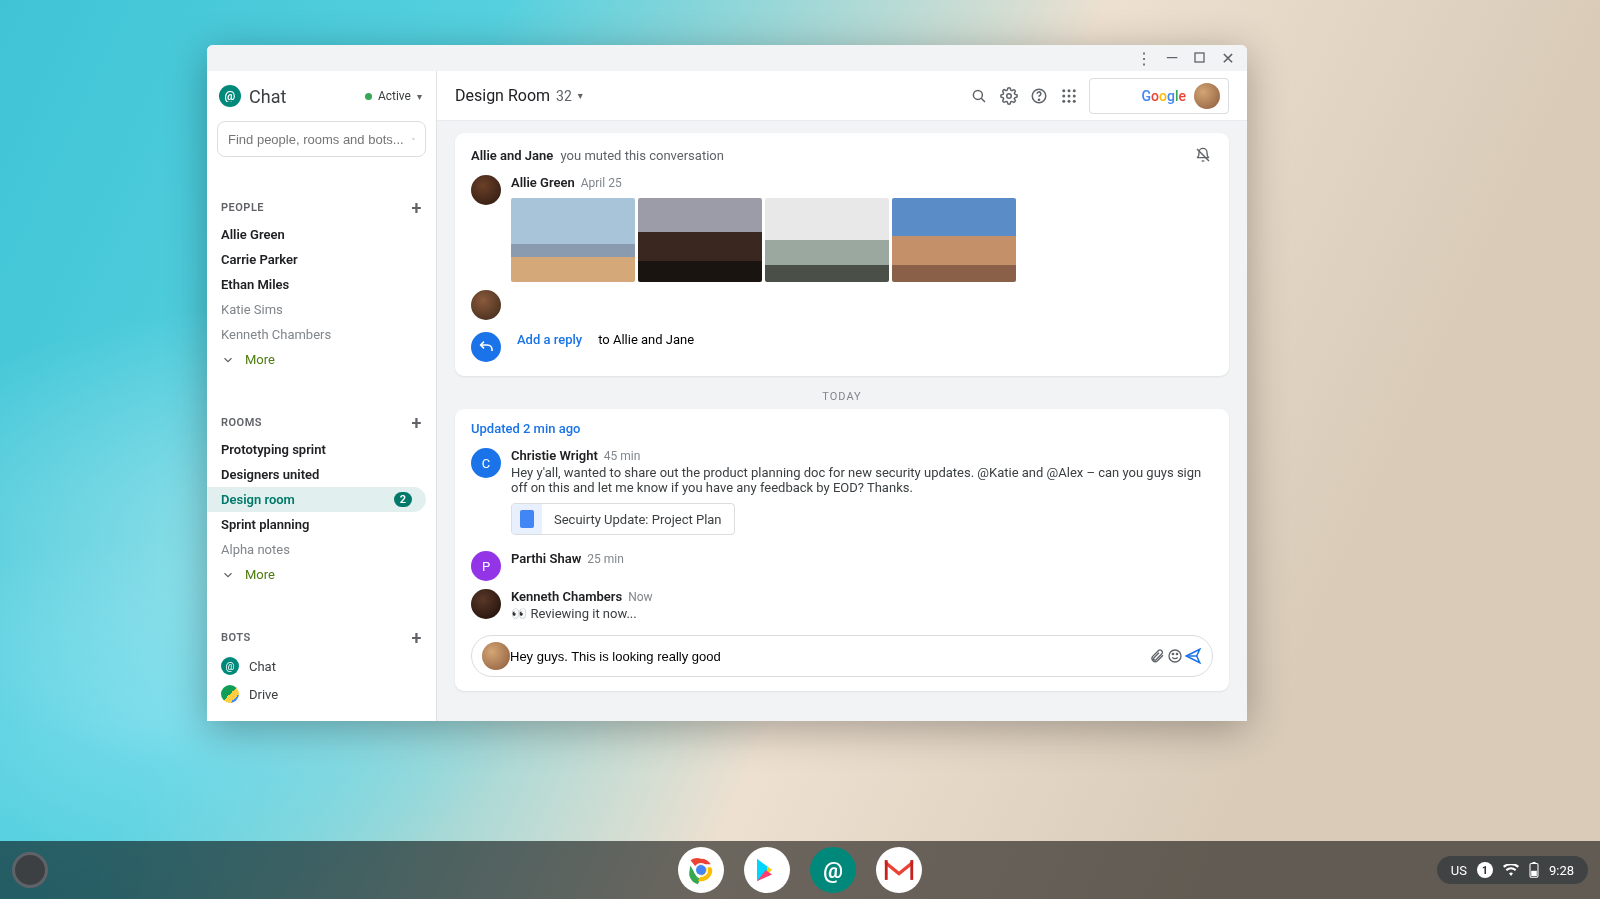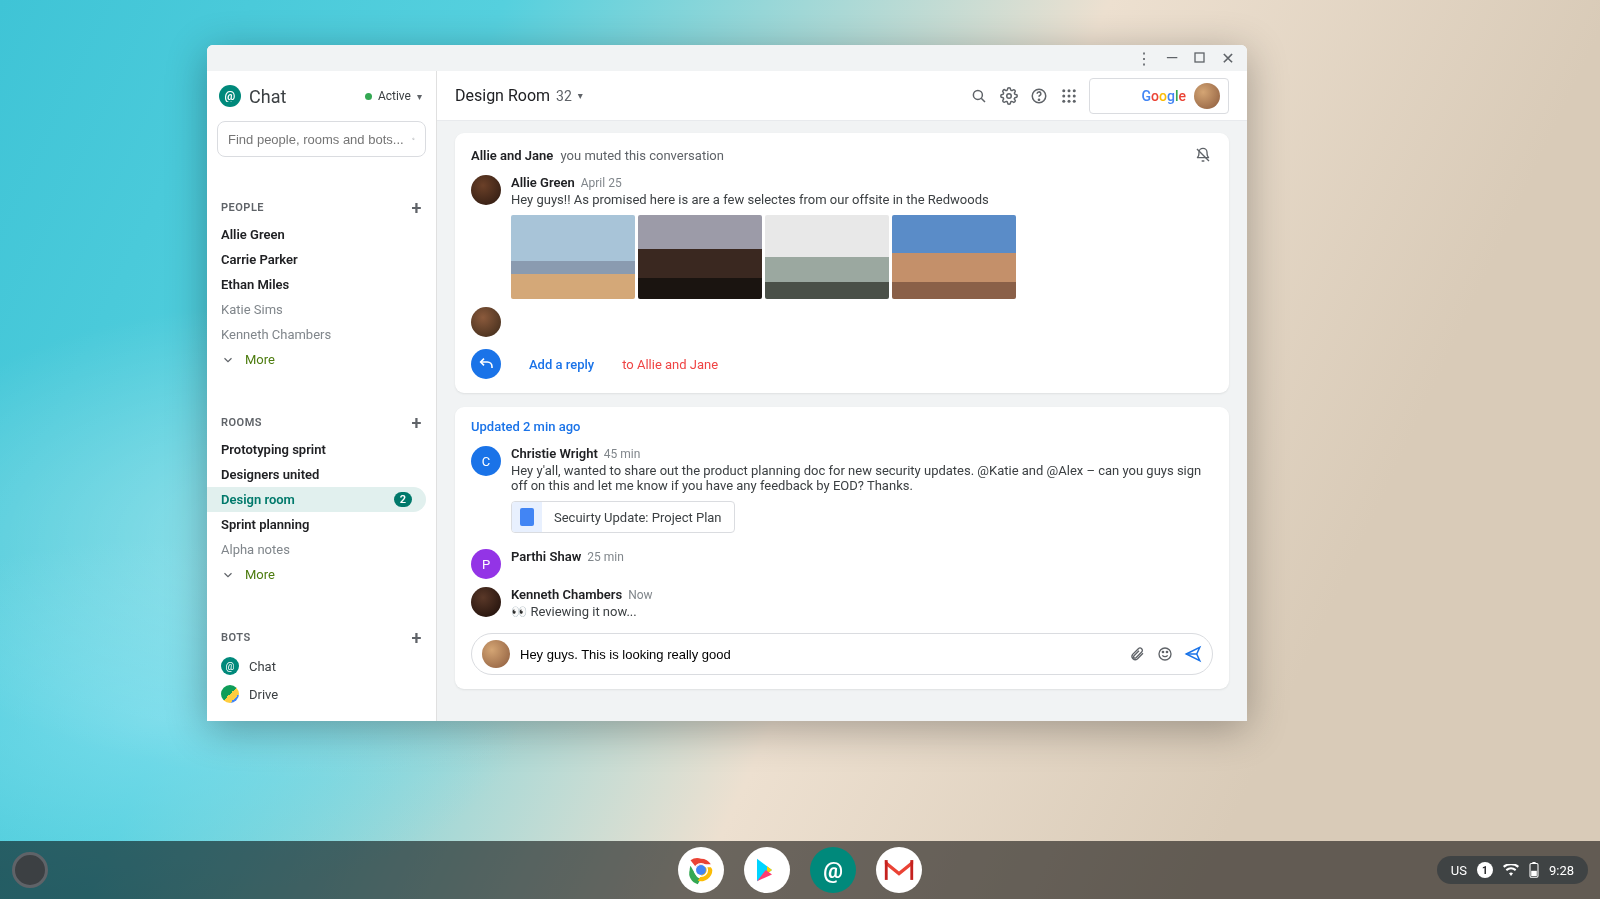--- a/index.html
+++ b/index.html
@@ -88,35 +88,35 @@
     .msg { display:flex; gap:10px; padding: 4px 0; justify-content: space-between;}
     .msg .av { width:30px;height:30px;border-radius:50%;flex-shrink:0;}
     .msg .content { flex:1; font-size:13px;}
     .msg .name { font-weight:600; color:#202124;}
     .msg .time { color:#80868b; font-weight:400; margin-left:6px; font-size:12px;}
     .msg .text { color:#3c4043; margin-top:2px;}
 
     .thumbs { display:flex; gap:3px; margin-top:8px;}
     .thumb { width:124px; height:84px; border-radius:2px;}
 
-    .reply-row { display:flex; align-items:center; gap:28px; margin-top:8px;}
+    .reply-row { display:flex; gap:16px; margin-top:8px;}
     .reply-btn { width:30px;height:30px;border-radius:50%;background:#1a73e8;display:flex;align-items:center;justify-content:center;}
     .reply-link { color:#1a73e8; font-size:13px; font-weight:500;}
-    .reply-sub { color:#ef4444; font-size:13px;}
+    .reply-sub { color:#000000; font-size:13px;}
 
     .divider-label { text-align:center; font-size:11px; letter-spacing:1px; color:#80868b; margin: 6px 0;}
 
     .updated { color:#1a73e8; font-size:13px; font-weight:500; margin-bottom:8px;}
 
     .doc-chip { display:inline-flex; align-items:center; border:1px solid #dadce0; border-radius:4px; margin-top:8px; overflow:hidden;}
     .doc-chip .icon-part{width:30px;height:30px;background:#e8f0fe;display:flex;align-items:center;justify-content:center;}
     .doc-chip .doc-icon{width:14px;height:18px;background:#4285f4;border-radius:2px;position:relative;}
     .doc-chip .label-part{padding: 0 12px; font-size:13px; color:#3c4043;}
 
-    .compose { display:flex; align-items:center; gap:10px; border:1px solid #dadce0; border-radius:22px; padding: 6px 10px; margin-top:10px;}
+    .compose { display:flex; align-items:center; border:1px solid #dadce0; border-radius:22px; padding: 6px 10px; margin-top:10px;}
     .compose .av { width:28px;height:28px;border-radius:50%;}
     .compose input { flex:1; border:none; outline:none; font-size:13px;}
     .compose .cicon { color:#5f6368; width:18px;height:18px;display:flex;align-items:center;justify-content:center; cursor:pointer;}
     .compose .send { color:#1a73e8;}
 
     
     .shelf { position:absolute; left:0; right:0; bottom:0; height:58px; background: rgba(0,0,0,.55); display:flex; align-items:center; padding:0 12px; z-index:3;}
     .launcher { width:36px;height:36px;border-radius:50%;background:#3c4043;border:3px solid #5f6368;}
     .shelf-center { position:absolute; left:50%; transform:translateX(-50%); display:flex; gap:20px; align-items:center;}
     .app-icon { width:46px;height:46px;border-radius:50%;display:flex;align-items:center;justify-content:center;}
@@ -300,21 +300,20 @@
                   <path d="M10 21h4"></path>
                   <line x1="3" y1="3" x2="21" y2="21"></line>
                 </svg>
             </div>
           </div>
 
           <div class="msg">
             <div class="av" style="background:radial-gradient(circle at 40% 35%, #6b4028, #2a1810);"></div>
             <div class="content">
               <span class="name">Allie Green</span><span class="time">April 25</span>
-              <div class="text">Hey guys!! As promised here is are a few selectes from our offsite in the Redwoods</div>
               <div class="thumbs">
                 <div class="thumb" style="background:linear-gradient(#a8c4d8 0 55%,#8a9bb0 55% 70%, #d4a878 70%);"></div>
                 <div class="thumb" style="background:linear-gradient(#9c9ba8 0 40%,#3a2820 40% 75%, #1a1410 75%);"></div>
                 <div class="thumb" style="background:linear-gradient(#e8e8e8 0 50%,#9ba8a0 50% 80%, #4a5048 80%);"></div>
                 <div class="thumb" style="background:linear-gradient(#5a8cc8 0 45%,#c4906a 45% 80%, #8a6048 80%);"></div>
               </div>
             </div>
           </div>
 
           <div class="msg">
@@ -326,20 +325,21 @@
               <svg width="16" height="16" viewBox="0 0 24 24" fill="none" stroke="#fff" stroke-width="2.4">
                   <path d="M9 14l-5-5 5-5"></path>
                   <path d="M4 9h10c4 0 7 3 7 7v2"></path>
                 </svg>
             </div>
             <span class="reply-link">Add a reply</span>
             <span class="reply-sub">to Allie and Jane</span>
           </div>
         </div>
 
+        <div class="divider-label">TODAY</div>
 
         <div class="card">
           <div class="updated">Updated 2 min ago</div>
 
           <div class="msg">
             <div class="av" style="background:#1a73e8;display:flex;align-items:center;justify-content:center;color:#fff;font-size:13px;">C</div>
             <div class="content">
               <span class="name">Christie Wright</span><span class="time">45 min</span>
               <div class="text">Hey y'all, wanted to share out the product planning doc for new security updates. @Katie and @Alex – can you guys sign off on this and let me know if you have any feedback by EOD? Thanks.</div>
               <div class="doc-chip">

